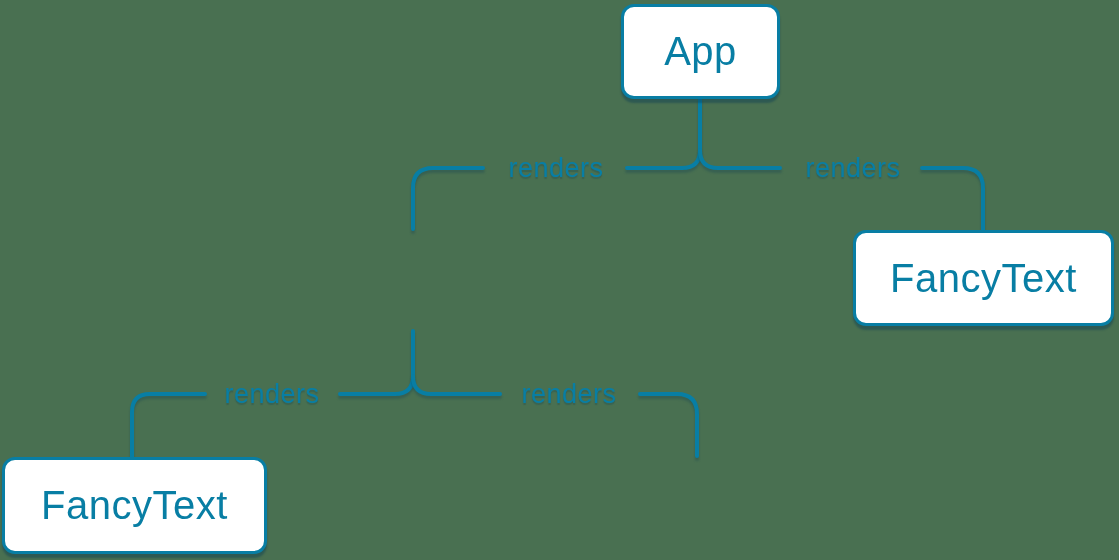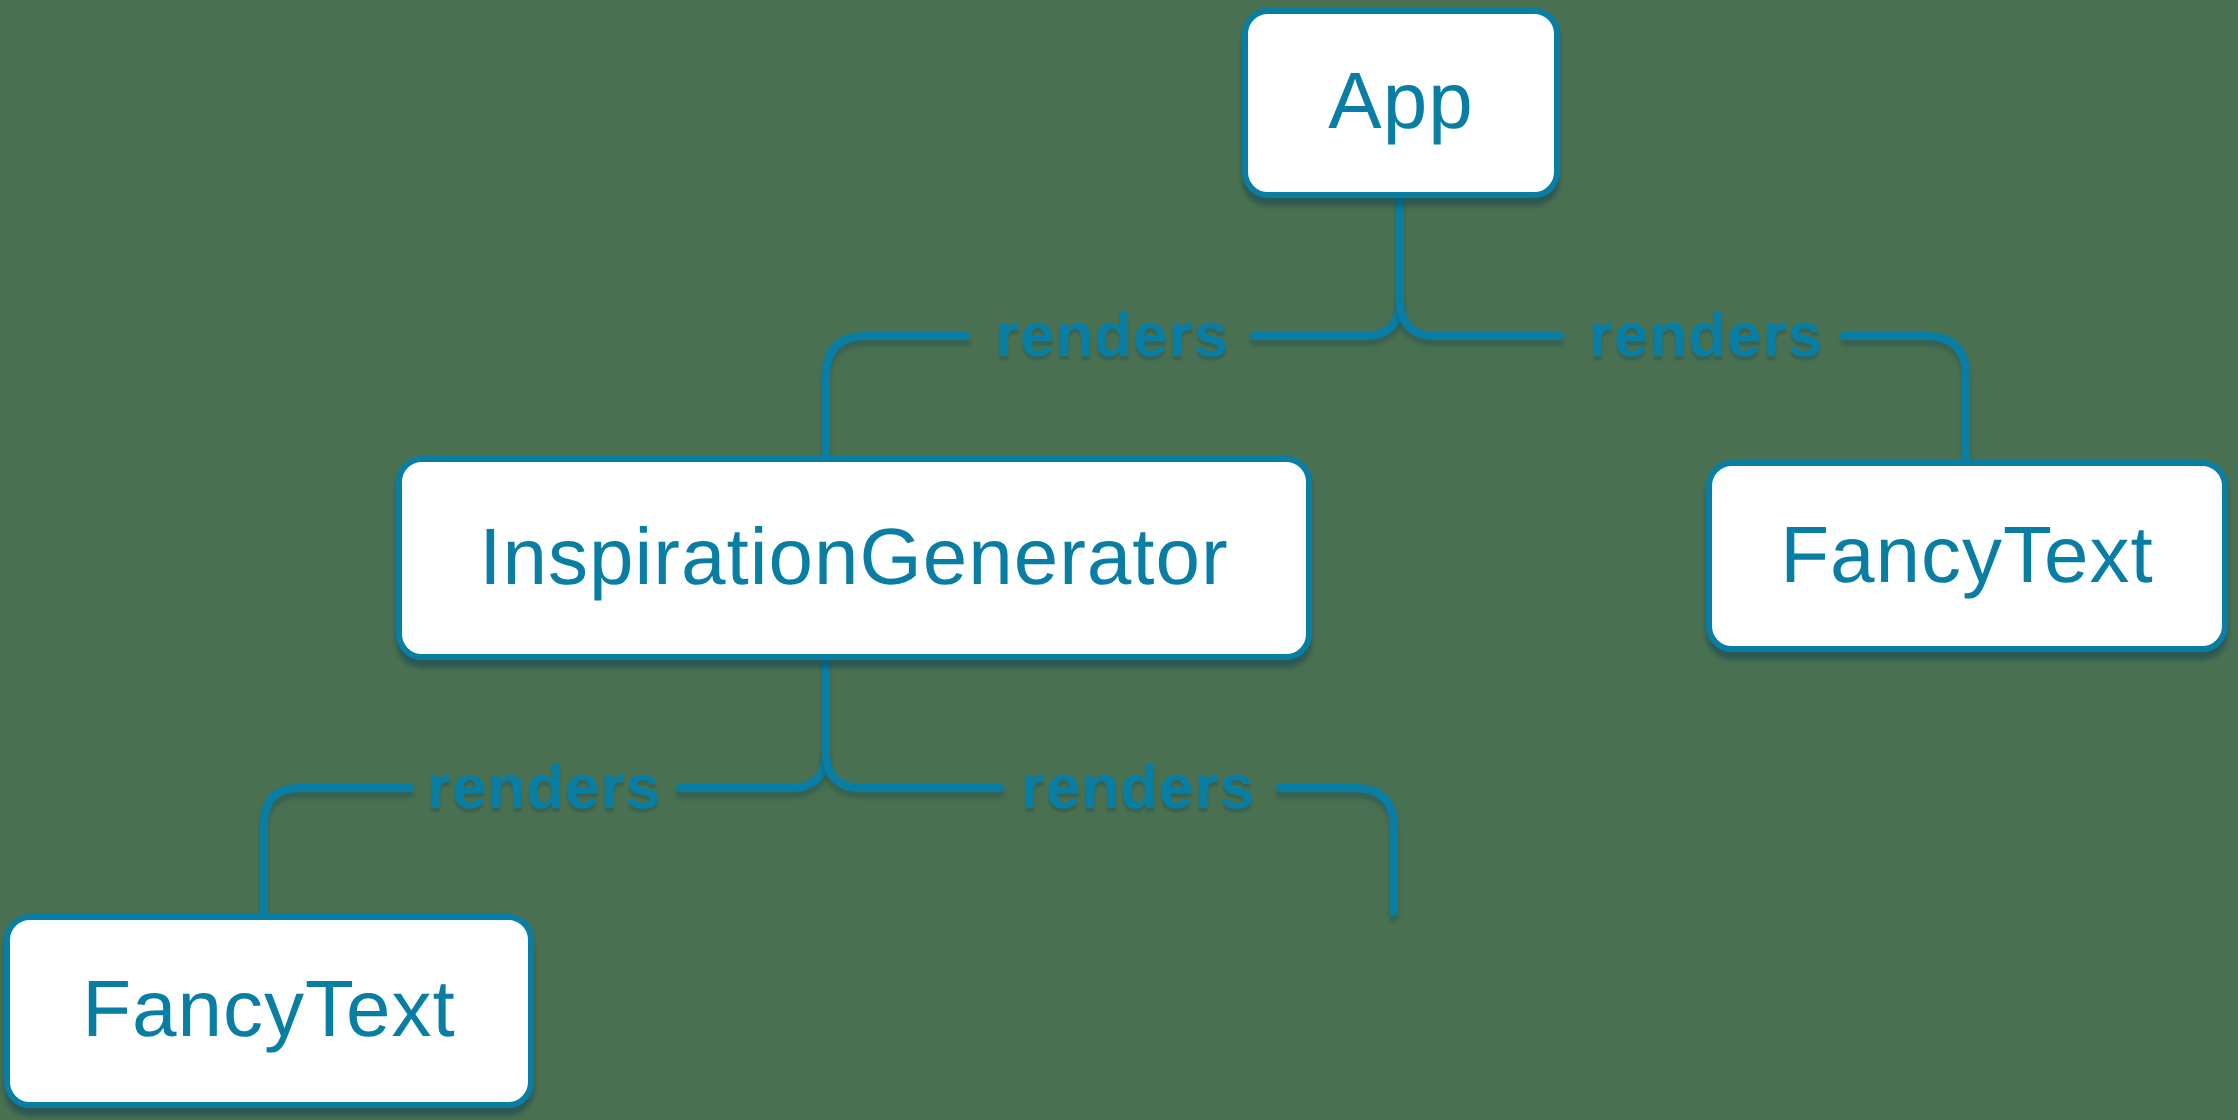--- a/index.html
+++ b/index.html
@@ -45,22 +45,22 @@
   }
   .node-app        { left: 621px; top: 4px;   width: 159px; height: 95px; }
   .node-ig         { left: 198px; top: 228px; width: 458px; height: 102px; }
   .node-ft-top     { left: 853px; top: 230px; width: 261px; height: 96px; }
   .node-ft-bottom  { left: 2px;   top: 457px; width: 265px; height: 97px; }
   .node-copyright  { left: 567px; top: 455px; width: 263px; height: 98px; }
   .edge-label {
     position: absolute;
     transform: translate(-50%, -50%);
     color: #087ea4;
-    font-size: 31px;
-    font-weight: 700;
+    font-size: 27px;
+    font-weight: 400;
     letter-spacing: 0.5px;
     white-space: nowrap;
     text-shadow: 0 2px 1px rgba(13, 61, 84, 0.25);
   }
   .el-1 { left: 556px; top: 168px; }
   .el-2 { left: 853px; top: 168px; }
   .el-3 { left: 272px; top: 394px; }
   .el-4 { left: 569px; top: 394px; }
 </style>
 </head>
@@ -72,23 +72,20 @@
     <path class="edge" d="M 700 99 L 700 150 Q 700 168 682 168 L 627 168 M 483 168 L 433 168 Q 413 168 413 188 L 413 229"></path>
     <path class="edge" d="M 700 150 Q 700 168 718 168 L 780 168 M 922 168 L 963 168 Q 983 168 983 188 L 983 231"></path>
     <path class="edge" d="M 413 331 L 413 376 Q 413 394 395 394 L 340 394 M 205 394 L 150 394 Q 132 394 132 412 L 132 458"></path>
     <path class="edge" d="M 413 376 Q 413 394 431 394 L 500 394 M 640 394 L 677 394 Q 697 394 697 414 L 697 456"></path>
   </svg>
 
   <div class="node node-app">
     <span>App</span>
   </div>
 
-  <div class="node node-ig">
-    <span>InspirationGenerator</span>
-  </div>
 
   <div class="node node-ft-top">
     <span>FancyText</span>
   </div>
 
   <div class="node node-ft-bottom">
     <span>FancyText</span>
   </div>
 
 

